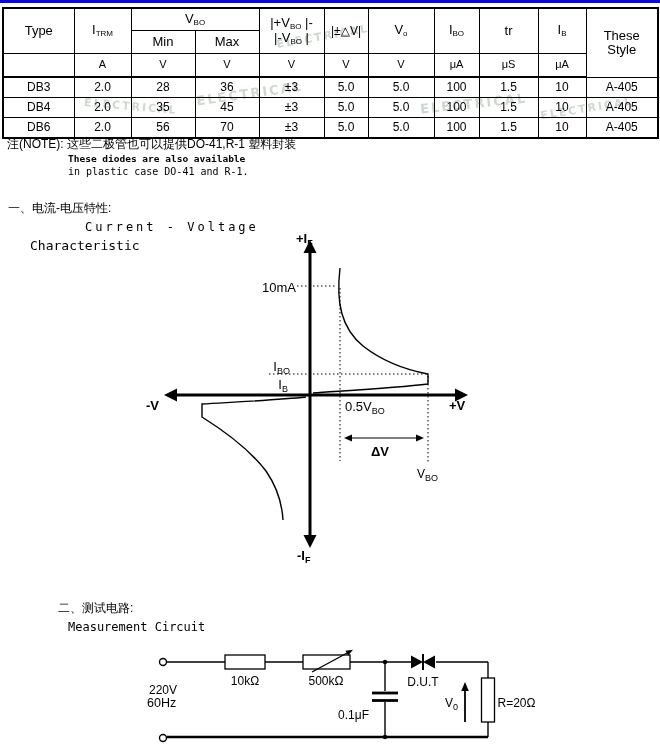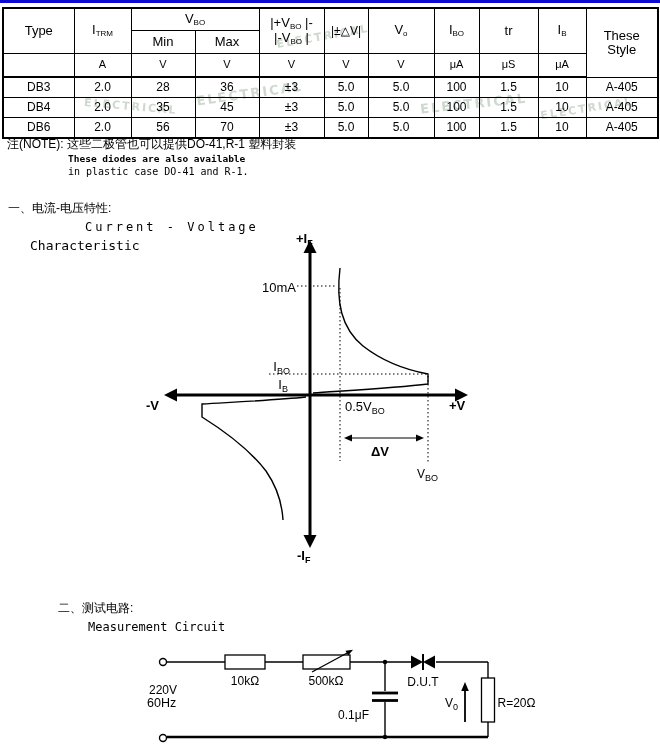--- a/index.html
+++ b/index.html
@@ -170,21 +170,21 @@
     <text x="288" y="389" font-size="13" text-anchor="end"><tspan>I</tspan><tspan dy="3" font-size="9">B</tspan></text>
     <text x="146" y="410" font-size="13" font-weight="bold">-V</text>
     <text x="449" y="410" font-size="13" font-weight="bold">+V</text>
     <text x="345" y="411" font-size="13"><tspan>0.5V</tspan><tspan dy="3" font-size="9">BO</tspan></text>
     <text x="371" y="456" font-size="13" font-weight="bold">ΔV</text>
     <text x="417" y="478" font-size="12"><tspan>V</tspan><tspan dy="3" font-size="9">BO</tspan></text>
     <text x="297" y="560" font-size="13" font-weight="bold"><tspan>-I</tspan><tspan dy="3" font-size="9">F</tspan></text>
   </svg>
 
   <div class="abs sec-cn" style="left:58px;top:600px;">二、测试电路:</div>
-  <div class="abs mono" style="left:68px;top:620px;font-size:12px;margin-left:20px;">Measurement  Circuit</div>
+  <div class="abs mono" style="left:68px;top:620px;font-size:12px;">Measurement  Circuit</div>
 
   <svg class="abs" style="left:145px;top:645px;" width="400" height="103" viewBox="145 645 400 103">
 
     <circle cx="163" cy="662" r="3.5" fill="#fff" stroke="#000" stroke-width="1.4"></circle>
     <circle cx="163" cy="738" r="3.5" fill="#fff" stroke="#000" stroke-width="1.4"></circle>
 
     <g stroke="#000" stroke-width="1.4">
       <line x1="167" y1="662" x2="225" y2="662"></line>
       <line x1="265" y1="662" x2="303" y2="662"></line>
       <line x1="350" y1="662" x2="411" y2="662"></line>

